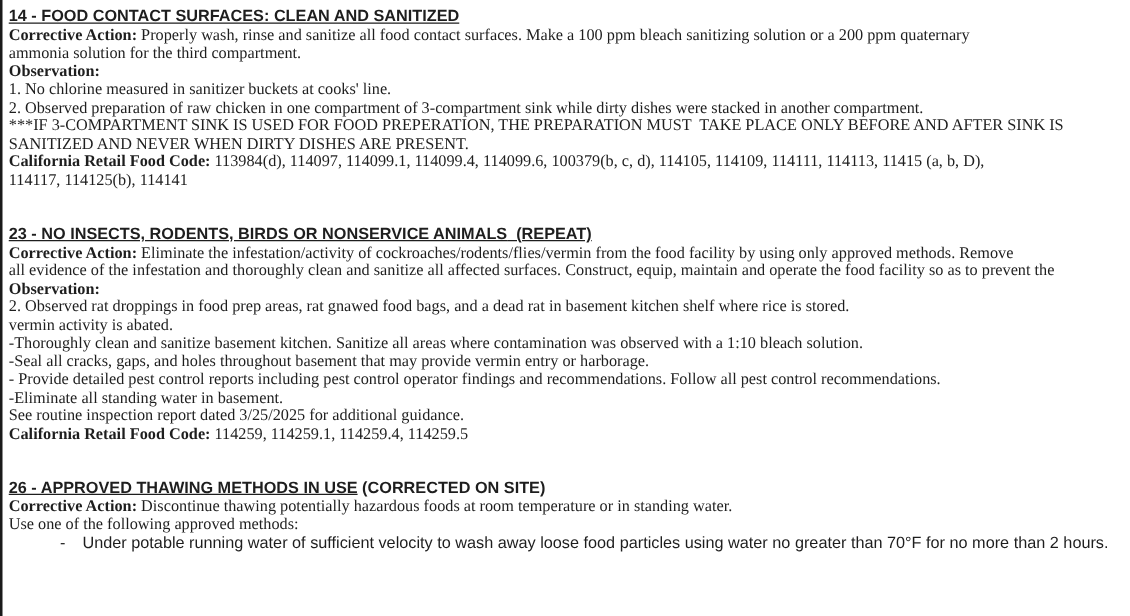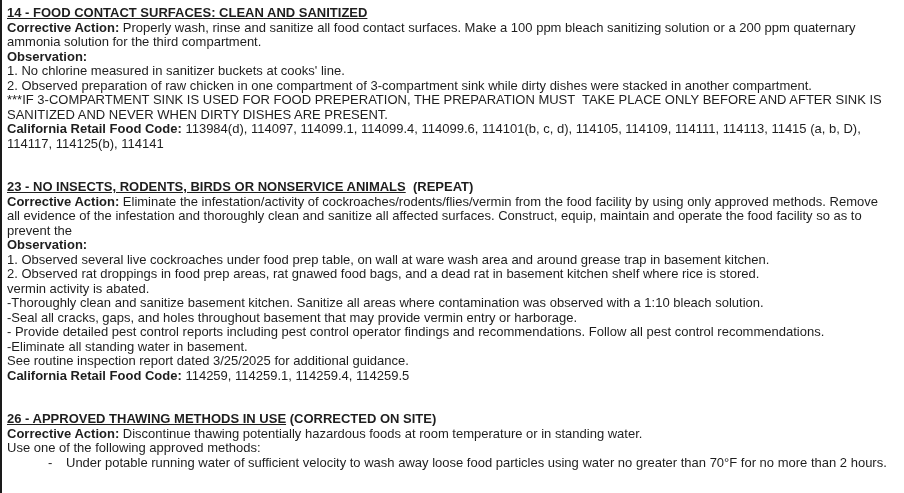--- a/index.html
+++ b/index.html
@@ -37,20 +37,21 @@
       font-weight: bold;
       white-space: nowrap;
     }
     .heading .title {
       text-decoration: underline;
       text-underline-offset: 1px;
     }
     .line {
       display: block;
       white-space: pre-wrap;
+      font-family: Liberation Serif, serif;
     }
     .label {
       font-weight: bold;
     }
     .bullet-row {
       display: block;
       white-space: nowrap;
       margin-left: 41px;
     }
     .bullet-row .dash {
@@ -67,32 +68,31 @@
     <div class="heading">
       <span class="title">14 - FOOD CONTACT SURFACES: CLEAN AND SANITIZED</span><span></span>
     </div>
     <span class="line"><span class="label">Corrective Action:</span><span> Properly wash, rinse and sanitize all food contact surfaces. Make a 100 ppm bleach sanitizing solution or a 200 ppm quaternary</span></span>
     <span class="line">ammonia solution for the third compartment.</span>
     <span class="line label">Observation:</span>
     <span class="line">1. No chlorine measured in sanitizer buckets at cooks' line.</span>
     <span class="line">2. Observed preparation of raw chicken in one compartment of 3-compartment sink while dirty dishes were stacked in another compartment.</span>
     <span class="line">***IF 3-COMPARTMENT SINK IS USED FOR FOOD PREPERATION, THE PREPARATION MUST  TAKE PLACE ONLY BEFORE AND AFTER SINK IS</span>
     <span class="line">SANITIZED AND NEVER WHEN DIRTY DISHES ARE PRESENT.</span>
-    <span class="line"><span class="label">California Retail Food Code:</span><span> 113984(d), 114097, 114099.1, 114099.4, 114099.6, 114101(b, c, d), 114105, 114109, 114111, 114113, 11415 (a, b, D),</span></span>
+    <span class="line"><span class="label">California Retail Food Code:</span><span> 113984(d), 114097, 114099.1, 114099.4, 114099.6, 100379(b, c, d), 114105, 114109, 114111, 114113, 11415 (a, b, D),</span></span>
     <span class="line">114117, 114125(b), 114141</span>
   </div>
 
   <div class="section">
     <div class="heading">
-      <span class="title">23 - NO INSECTS, RODENTS, BIRDS OR NONSERVICE ANIMALS</span><span style="white-space:pre;">  (REPEAT)</span>
+      <span class="title">23 - NO INSECTS, RODENTS, BIRDS OR NONSERVICE ANIMALS</span><span style="white-space:pre;text-decoration:underline;">  (REPEAT)</span>
     </div>
     <span class="line"><span class="label">Corrective Action:</span><span> Eliminate the infestation/activity of cockroaches/rodents/flies/vermin from the food facility by using only approved methods. Remove</span></span>
     <span class="line">all evidence of the infestation and thoroughly clean and sanitize all affected surfaces. Construct, equip, maintain and operate the food facility so as to prevent the</span>
     <span class="line label">Observation:</span>
-    <span class="line">1. Observed several live cockroaches under food prep table, on wall at ware wash area and around grease trap in basement kitchen.</span>
     <span class="line">2. Observed rat droppings in food prep areas, rat gnawed food bags, and a dead rat in basement kitchen shelf where rice is stored.</span>
     <span class="line">vermin activity is abated.</span>
     <span class="line">-Thoroughly clean and sanitize basement kitchen. Sanitize all areas where contamination was observed with a 1:10 bleach solution.</span>
     <span class="line">-Seal all cracks, gaps, and holes throughout basement that may provide vermin entry or harborage.</span>
     <span class="line">- Provide detailed pest control reports including pest control operator findings and recommendations. Follow all pest control recommendations.</span>
     <span class="line">-Eliminate all standing water in basement.</span>
     <span class="line">See routine inspection report dated 3/25/2025 for additional guidance.</span>
     <span class="line"><span class="label">California Retail Food Code:</span><span> 114259, 114259.1, 114259.4, 114259.5</span></span>
   </div>
 

